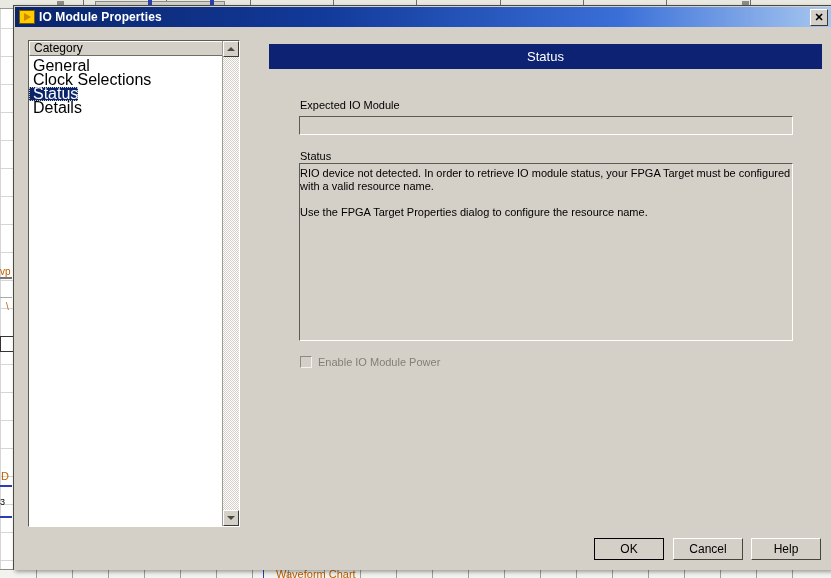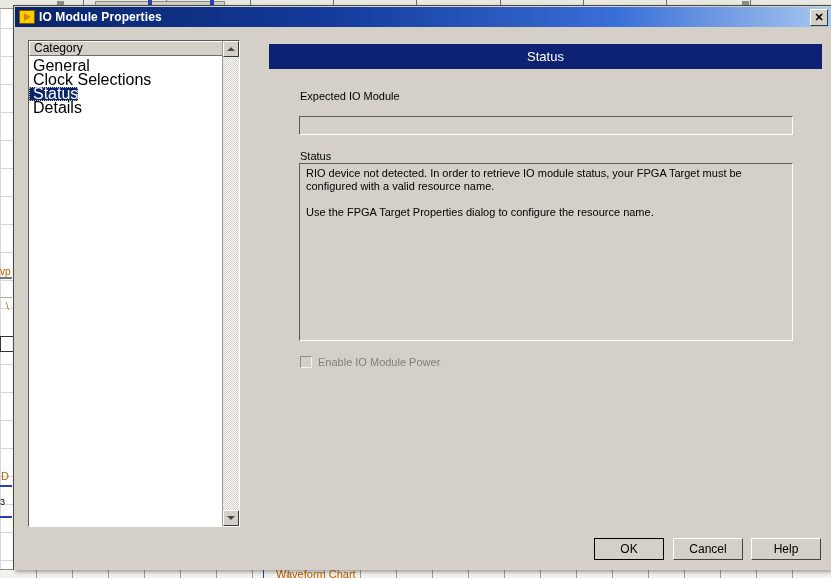--- a/index.html
+++ b/index.html
@@ -281,21 +281,21 @@
   .status-box {
     position: absolute;
     left: 285px; top: 157px;
     width: 494px; height: 178px;
     background: #d4d0c8;
     border-top: 1px solid #5b5b55;
     border-left: 1px solid #5b5b55;
     border-right: 1px solid #ffffff;
     border-bottom: 1px solid #ffffff;
     box-sizing: border-box;
-    padding: 3px 6px;
+    padding: 3px 0;
     font-size: 11px;
     line-height: 13px;
     color: #000000;
   }
   .status-box p { margin: 0 0 13px 0; }
   .status-box p:last-child { margin-bottom: 12px; }
 
   .checkbox-row {
     position: absolute;
     left: 286px; top: 350px;
@@ -441,21 +441,21 @@
     </div>
 
     <div class="list-scroll">
       <div class="sb-arrow up"></div>
       <div class="sb-arrow down"></div>
     </div>
   </div>
 
   <div class="panel-header">Status</div>
 
-  <div class="field-label" style="left:286px; top:84px;">Expected IO Module</div>
+  <div class="field-label" style="left:286px; top:93px;">Expected IO Module</div>
   <div class="expected-box" title=""></div>
 
   <div class="field-label" style="left:286px; top:144px;">Status</div>
   <div class="status-box">
     <p>RIO device not detected.  In order to retrieve IO module status, your FPGA Target must be configured with a valid resource name.</p>
     <p>Use the FPGA Target Properties dialog to configure the resource name.</p>
   </div>
 
   <div class="checkbox-row">
     <div class="checkbox-box"></div>

